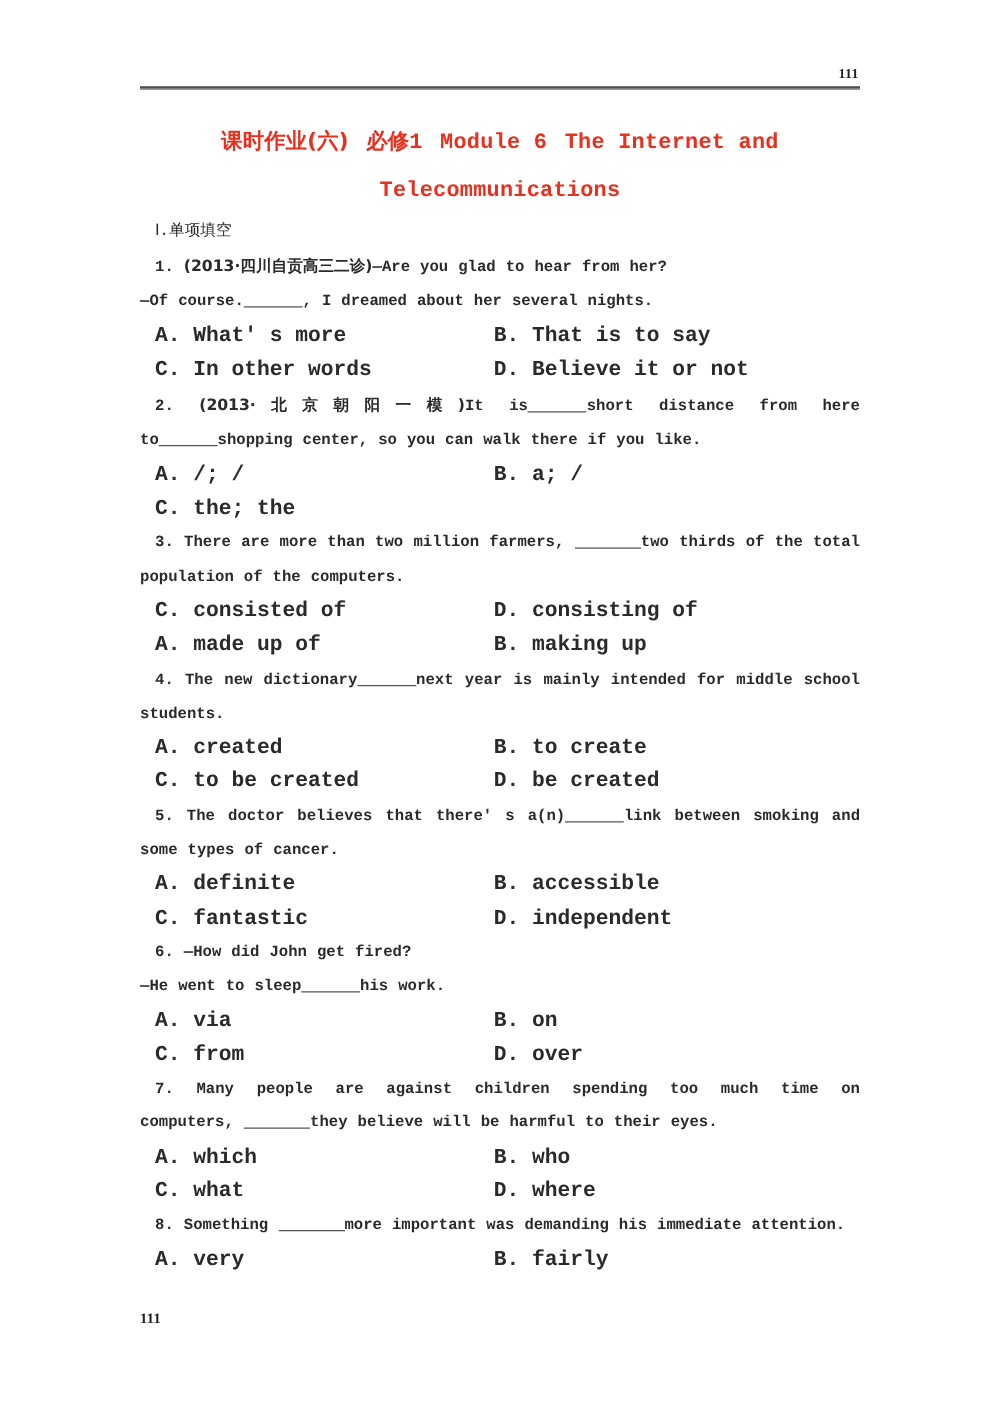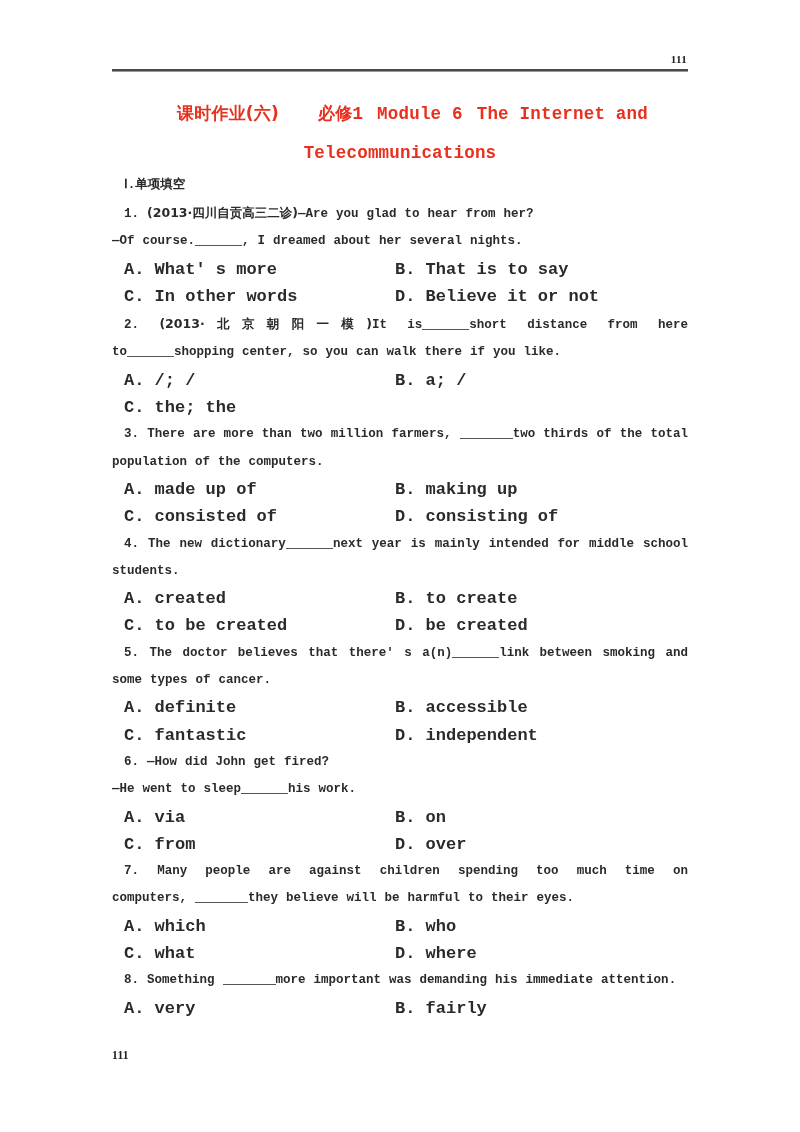--- a/index.html
+++ b/index.html
@@ -60,42 +60,40 @@
     font-weight: bold;
     font-size: 17.5px;
     line-height: 39px;
     letter-spacing: 0.2px;
   }
   .title-line { white-space: nowrap; }
   .title-cn {
     font-family: "DejaVu Sans", sans-serif;
     font-size: 17px;
     font-weight: bold;
-    margin-left: 25px;
   }
   .title-en {
     font-family: "Liberation Mono", "DejaVu Sans Mono", monospace;
     font-weight: bold;
   }
   .sp-wide { display: inline-block; width: 14px; }
 
   
   .body-zone {
     position: absolute;
     left: 112px;
     top: 170px;
     width: 576px;
   }
 
   .sec-head {
     font-size: 12.5px;
     line-height: 27px;
     padding-left: 12px;
     white-space: nowrap;
-    font-weight: bold;
   }
   .sec-head .cn {
     font-family: "DejaVu Sans", sans-serif;
     font-size: 12.5px;
   }
 
   .q-block { margin: 0; font-weight: bold; }
 
   .stem {
     font-size: 12.5px;
@@ -184,27 +182,27 @@
       </div>
       <div class="opts">
         <span class="opt-a">C. the; the</span>
       </div>
     </div>
 
     <div class="q-block">
       <div class="stem first-line justify-full"><span>3.</span> <span>There are more than two million farmers,</span> <span class="blank blank-w2"></span><span>two thirds of the total</span></div>
       <div class="stem"><span>population of the computers.</span></div>
       <div class="opts">
+        <span class="opt-a">C. consisted of</span>
+        <span class="opt-b">D. consisting of</span>
+      </div>
+      <div class="opts">
         <span class="opt-a">A. made up of</span>
         <span class="opt-b">B. making up</span>
       </div>
-      <div class="opts">
-        <span class="opt-a">C. consisted of</span>
-        <span class="opt-b">D. consisting of</span>
-      </div>
     </div>
 
     <div class="q-block">
       <div class="stem first-line justify-full"><span>4.</span> <span>The new dictionary</span><span class="blank blank-w1"></span><span>next year is mainly intended for middle school</span></div>
       <div class="stem"><span>students.</span></div>
       <div class="opts">
         <span class="opt-a">A. created</span>
         <span class="opt-b">B. to create</span>
       </div>
       <div class="opts">

